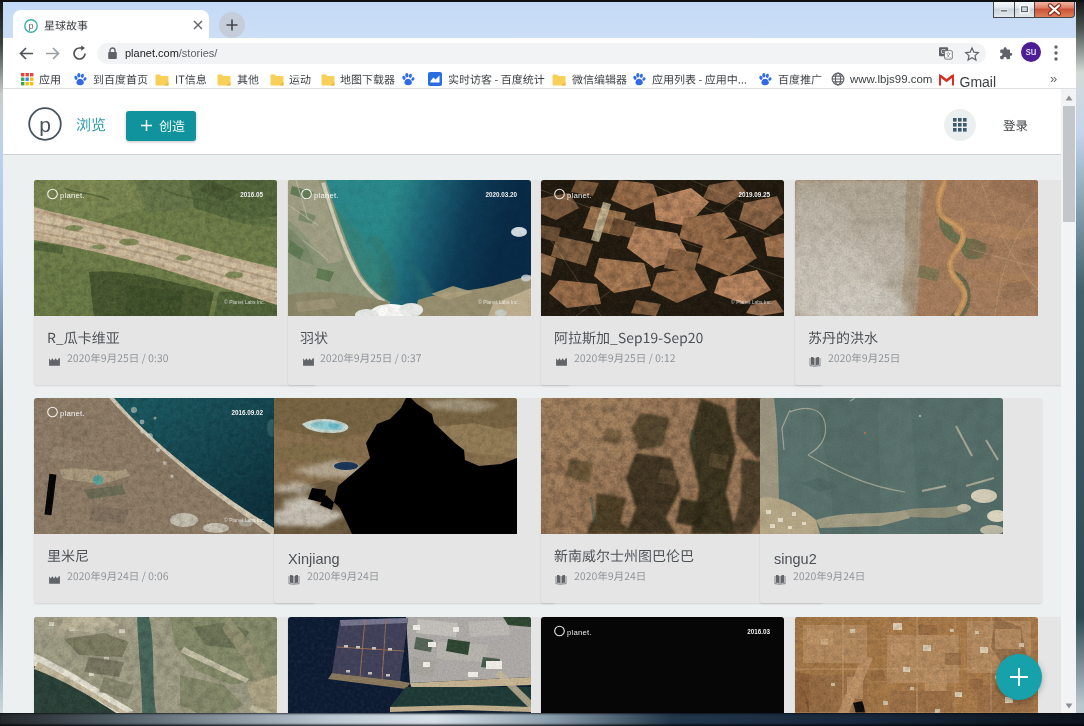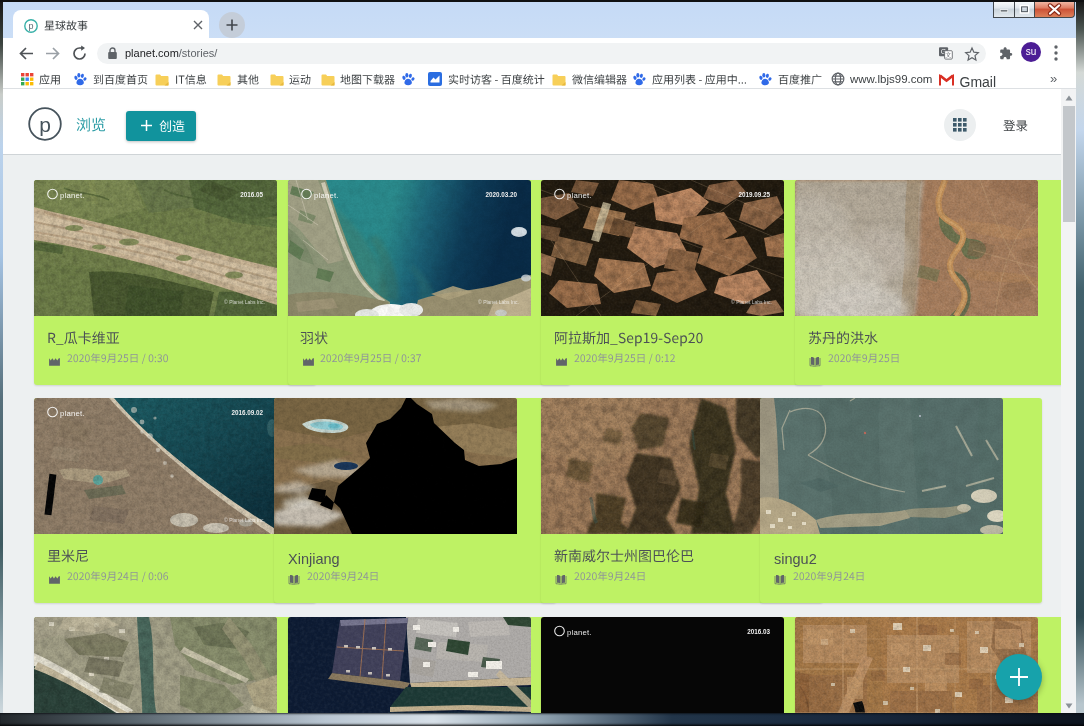--- a/index.html
+++ b/index.html
@@ -2,21 +2,21 @@
 <html><head><meta charset="utf-8"><style>
 *{margin:0;padding:0;box-sizing:border-box}
 html,body{width:1084px;height:726px;overflow:hidden;font-family:"Liberation Sans",sans-serif;position:relative;background:#fff}
 .abs{position:absolute}
 #frame{position:absolute;inset:0;background:#cfe0f4}
 #tabstrip{position:absolute;left:3px;right:8px;top:2px;height:36px;background:linear-gradient(#c5daf6,#cbdef6)}
 #toolbar{position:absolute;left:3px;right:8px;top:38px;height:28px;background:#fff}
 #bookbar{position:absolute;left:3px;right:8px;top:66px;height:23px;background:#fff;border-bottom:1px solid #dde0e3}
 #page{position:absolute;left:3px;right:8px;top:89px;bottom:13px;background:#edf0f1;overflow:hidden}
 #phead{position:absolute;left:0;right:0;top:0;height:66px;background:#fff;border-bottom:1px solid #cfd4d7}
-.card{position:absolute;width:282px;height:205px;background:#bef264;border-radius:3px;box-shadow:0 1px 2px rgba(0,0,0,.12)}
+.card{position:absolute;width:282px;height:205px;background:#e5e5e5;border-radius:3px;box-shadow:0 1px 2px rgba(0,0,0,.12)}
 .cimg{display:block;border-radius:3px 3px 0 0}
 .ctitle{position:absolute;left:14px;top:153px;font-size:14.5px;color:#4c5156}
 #lborder{position:absolute;left:0;top:0;width:3px;height:726px;background:linear-gradient(#161616 0%,#3b433f 6%,#c9cdc9 13%,#bcd3ec 20%,#a6c4e4 35%,#57707c 55%,#3e5a60 75%,#9fb4bd 92%,#dde4e8 100%)}
 #rborder2{position:absolute;right:0;top:0;width:8px;height:726px;background:linear-gradient(#141414 0%,#4a5450 4%,#d4d9d6 10%,#c3d6ec 18%,#7c98a8 30%,#41616c 40%,#34525c 70%,#2e4a52 85%,#b8c6cd 97%)}
 #bborder{position:absolute;left:0;bottom:0;width:1084px;height:13px;background:linear-gradient(90deg,#23282c 0%,#4e5a62 10%,#b9c6d2 30%,#d7e0e8 40%,#8fa2b0 50%,#223549 62%,#17273c 80%,#0d1520 97%);box-shadow:inset 0 2px 2px -1px rgba(10,12,16,.75), inset 0 -2.5px 2px -1px rgba(0,0,0,.8)}
 #topborder{position:absolute;left:0;top:0;width:1084px;height:2px;background:#0f1012}
 </style></head><body>
 <div id="frame"></div>
 <div id="tabstrip"></div>
 <div class="abs" style="left:13px;top:10px;width:196px;height:28px;background:#fff;border-radius:8px 8px 0 0"></div>

